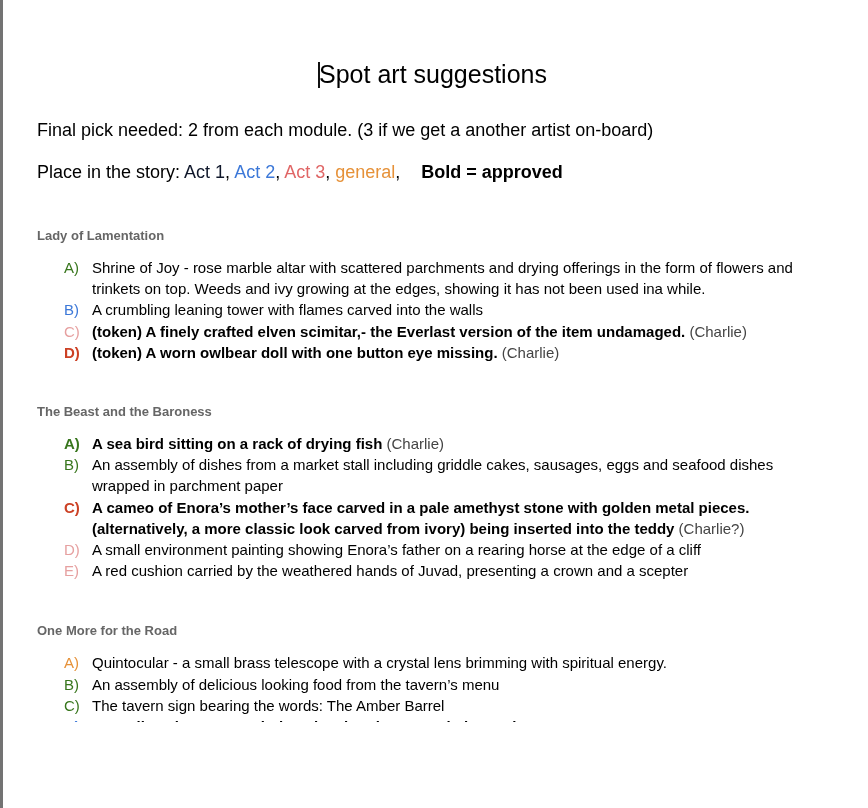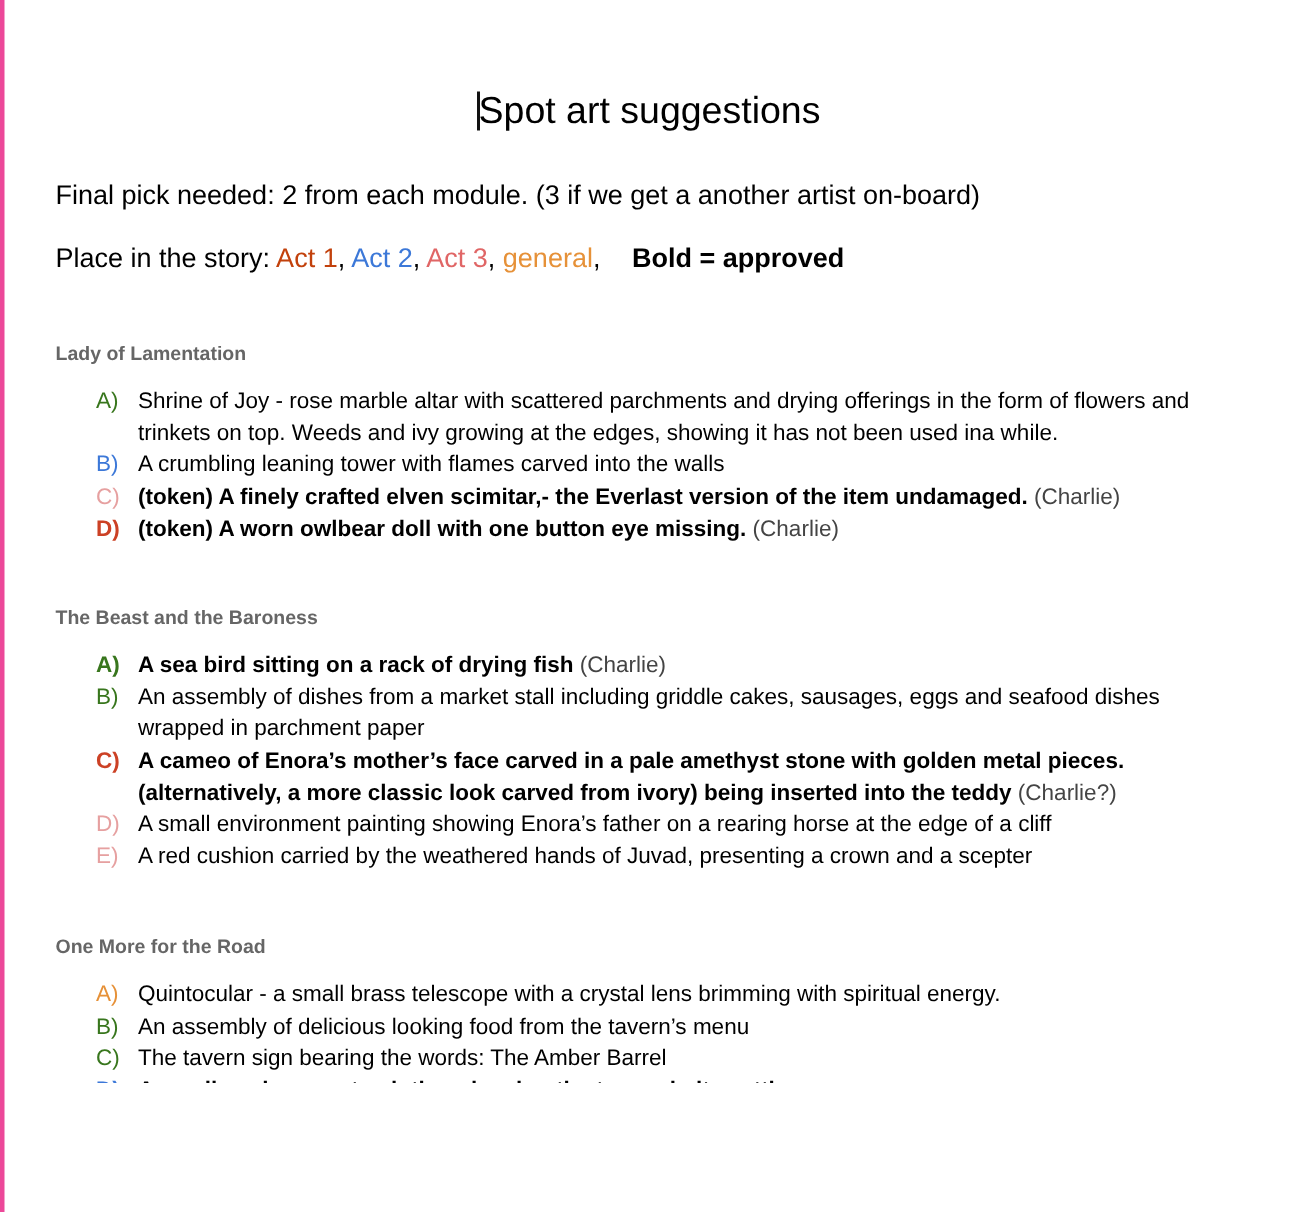--- a/index.html
+++ b/index.html
@@ -11,21 +11,21 @@
     font-family: "Liberation Sans", sans-serif;
     color: #000000;
   }
   #page {
     position: relative;
     width: 868px;
     height: 808px;
     background: #ffffff;
     overflow: hidden;
     box-sizing: border-box;
-    border-left: 3px solid #ec4899;
+    border-left: 3px solid #737373;
   }
   .doc-body {
     padding: 0 40px 0 34px;
   }
 
   
   .title-row {
     text-align: center;
     margin: 0;
     padding-top: 58px;
@@ -52,21 +52,21 @@
   .subtitle {
     text-align: left;
     font-size: 18px;
     line-height: 20px;
     color: #000;
     margin: 0;
   }
   .sub1 { padding-top: 30px; }
   .sub2 { padding-top: 22px; }
 
-  .c-act1    { color: #c2410c; }
+  .c-act1    { color: #0f172a; }
   .c-act2    { color: #3c78d8; }
   .c-act3    { color: #e06666; }
   .c-general { color: #e69138; }
   .bold      { font-weight: bold; color: #000; margin-left: 16px; }
 
   
   .section { margin: 0; }
   .section-heading {
     font-size: 13px;
     font-weight: 700;

